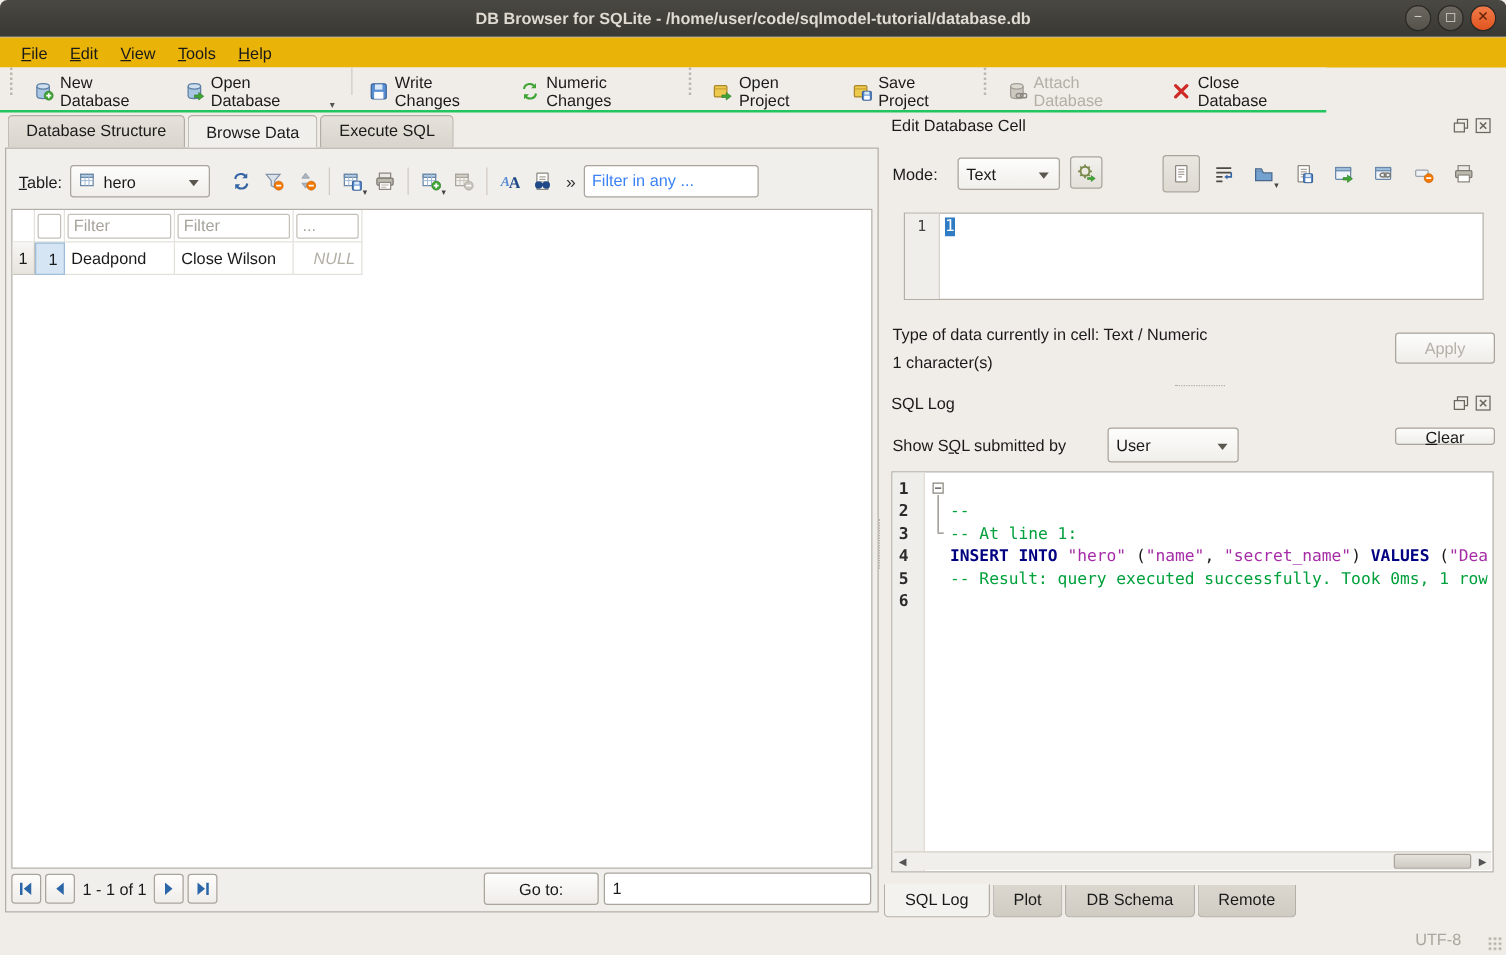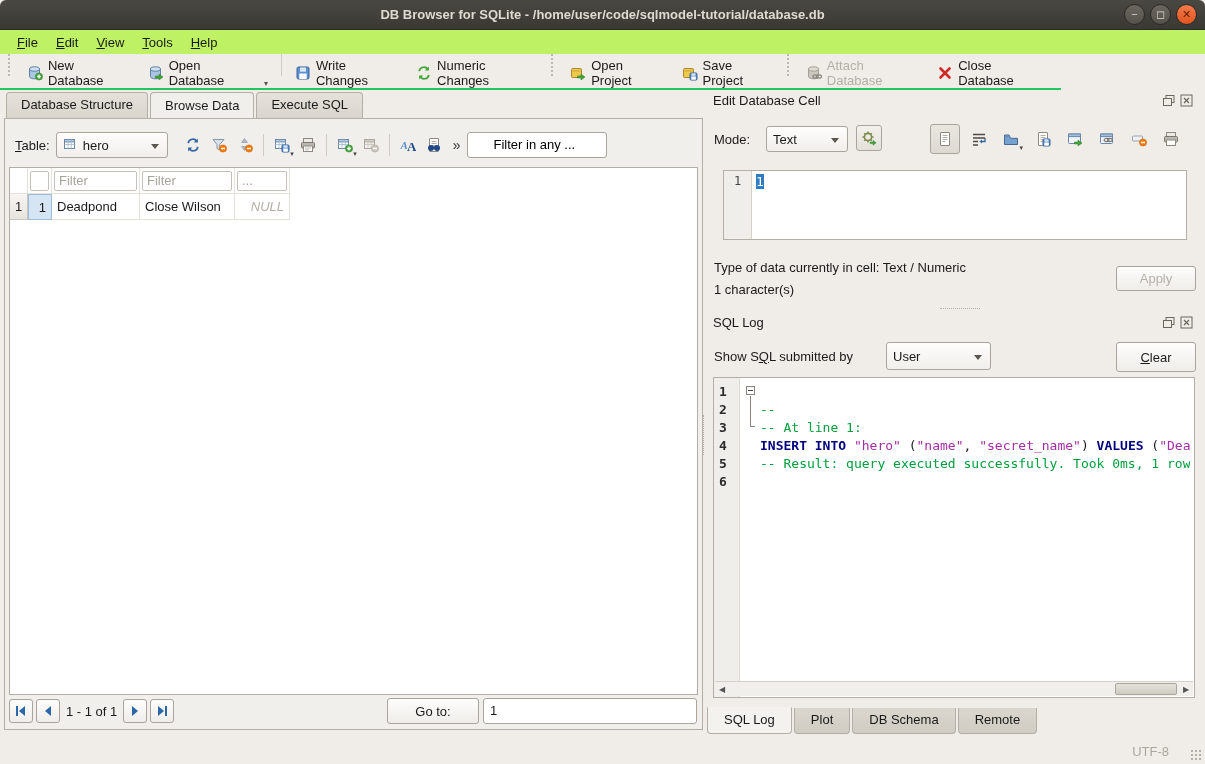--- a/index.html
+++ b/index.html
@@ -12,21 +12,21 @@
     background:linear-gradient(#4a4843,#3a3833); border-bottom:1px solid #2c2a26;
     border-radius:6px 6px 0 0; display:flex; align-items:center; justify-content:center; }
   .titlebar .title { color:#dfdbd2; font-weight:bold; font-size:13px; }
   .winbtns { position:absolute; right:8px; top:4px; display:flex; gap:5px; }
   .winbtn { width:21px; height:21px; border-radius:50%; background:linear-gradient(#6b675f,#55524b);
     border:1px solid #2b2925; color:#d8d4cb; font-size:11px; line-height:19px; text-align:center; }
   .winbtn.close { background:linear-gradient(#f27b4a,#e1551f); color:#5e2005; }
 
   
   .menubar { position:absolute; left:0; top:30px; width:1205px; height:24px;
-    background:#bef264; display:flex; align-items:center; padding-left:8px; }
+    background:#eab308; display:flex; align-items:center; padding-left:8px; }
   .menu-item { display:inline-block; padding:3px 9px; cursor:default; }
   .menu-item::first-letter { text-decoration:underline; }
 
   
   .toolbar { position:absolute; left:0; top:54px; width:1061px; height:36px;
     background:#f0ede8; border-bottom:2px solid #22c55e; display:flex; align-items:flex-start; padding:0 4px; }
   .grip { width:5px; height:22px; border-left:2px dotted #bcb8b0; margin:0 6px 0 4px; }
   .tbtn { display:flex; align-items:center; gap:5px; padding:4px 8px; border-radius:3px; position:relative; }
   .tbtn .lbl { font-size:13px; }
   .tbtn.disabled .lbl { color:#b3afa7; }
@@ -50,21 +50,21 @@
   .combo { height:26px; border:1px solid #a9a49c; border-radius:3px;
     background:linear-gradient(#fdfdfc,#f1efeb); display:flex; align-items:center; padding:0 6px; position:relative; }
   .combo .arrow { width:0; height:0; border-left:4px solid transparent; border-right:4px solid transparent;
     border-top:5px solid #5a574f; position:absolute; right:8px; top:11px; }
   .sbtn { width:26px; height:26px; display:flex; align-items:center; justify-content:center; border-radius:3px; position:relative; }
   .sbtn .dd2 { position:absolute; right:1px; bottom:0px; font-size:7px; color:#444; }
   .vsep { width:1px; height:22px; background:#cfcbc3; margin:0 5px; }
   .chev { font-size:14px; color:#333; margin:0 6px; }
   .text-input { height:26px; border:1px solid #a9a49c; border-radius:3px; background:#fff; padding:0 6px;
     font-family:"Liberation Sans",sans-serif; font-size:13px; color:#1a1a1a; }
-  .placeholder { color:#000000;margin-left:20px; }
+  .placeholder { color:#3b82f6; }
 
   
   .grid { position:absolute; left:4px; top:48px; width:689px; height:528px; background:#fff;
     border:1px solid #b3afa7; overflow:hidden; }
   .grid-row { display:flex; }
   .hcell { background:linear-gradient(#f8f6f3,#e7e4de); border-right:1px solid #c9c5bd; border-bottom:1px solid #c9c5bd;
     font-size:13px; text-align:center; height:22px; line-height:21px; }
   .hfill { background:linear-gradient(#f8f6f3,#eeebe6); border-bottom:1px solid #c9c5bd; flex:1; height:22px; }
   .fcell { height:26px; border-right:1px solid #e4e1db; border-bottom:1px solid #e4e1db;
     display:flex; align-items:center; padding:2px; }
@@ -556,21 +556,21 @@
       </svg></span>
 </div>
 
 <span class="info-text" style="left:714px; top:349px;">
   <span>Show S</span><span style="text-decoration:underline;">Q</span><span>L submitted by</span>
 </span>
 <div class="combo" style="position:absolute; left:886px; top:342px; width:105px; height:28px;">
   <span>User</span>
   <span class="arrow" style="top:12px;"></span>
 </div>
-<div class="btn" style="left:1116px; top:342px; width:80px; height:30px;">
+<div class="btn" style="left:1116px; top:342px; width:80px; height:14px;">
   <span class="c-u">Clear</span>
 </div>
 
 <div class="log-box" id="logBox">
   <div class="log-gutter"></div>
   <div class="fold-box" style="left:32px; top:8px;"></div>
   <div class="fold-line" style="left:36px; top:18px; height:30px;"></div>
   <div class="fold-corner" style="left:36px; top:48px; width:5px;"></div>
   <div class="hscroll" style="width:478px;">
     <div class="hs-arrow" style="left:0;">◀</div>

